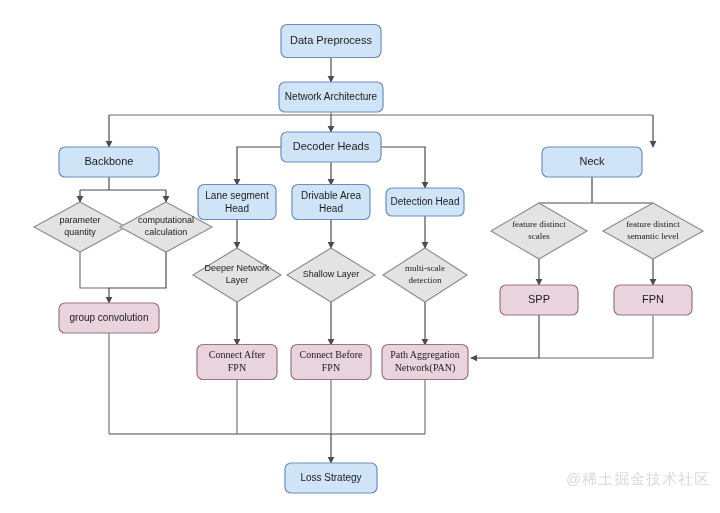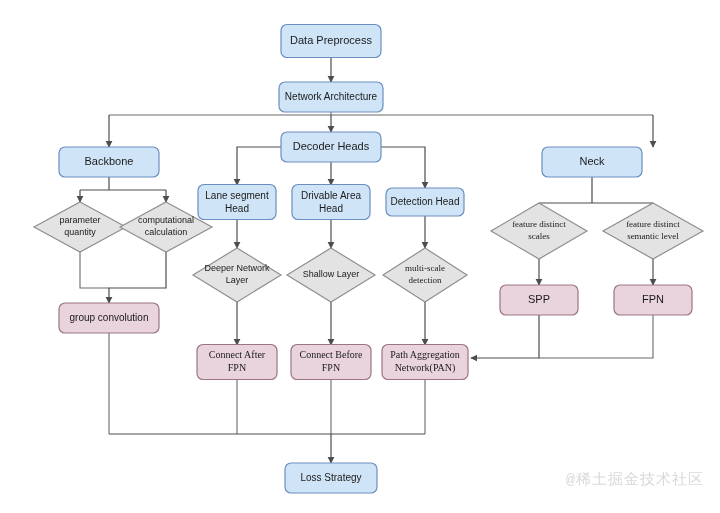--- a/index.html
+++ b/index.html
@@ -13,21 +13,21 @@
     fill:#1a1a1a;
     text-anchor:middle;
     dominant-baseline:middle;
   }
   .node-label.serif{font-family:"Liberation Serif", serif;}
   .edge{fill:none;stroke:#6a6a6a;stroke-width:1.1;}
   .edge-dark{fill:none;stroke:#4d4d4d;stroke-width:1.2;}
   .watermark{
     position:absolute;
     color:#d9d9d9;
-    font-family:Liberation Mono, monospace;
+    font-family:Liberation Sans, sans-serif;
     font-size:15px;
     letter-spacing:1px;
     white-space:nowrap;
     user-select:none;
     text-align:center;
   }
 </style>
 </head>
 <body style="background: rgb(255, 255, 255);">
 

